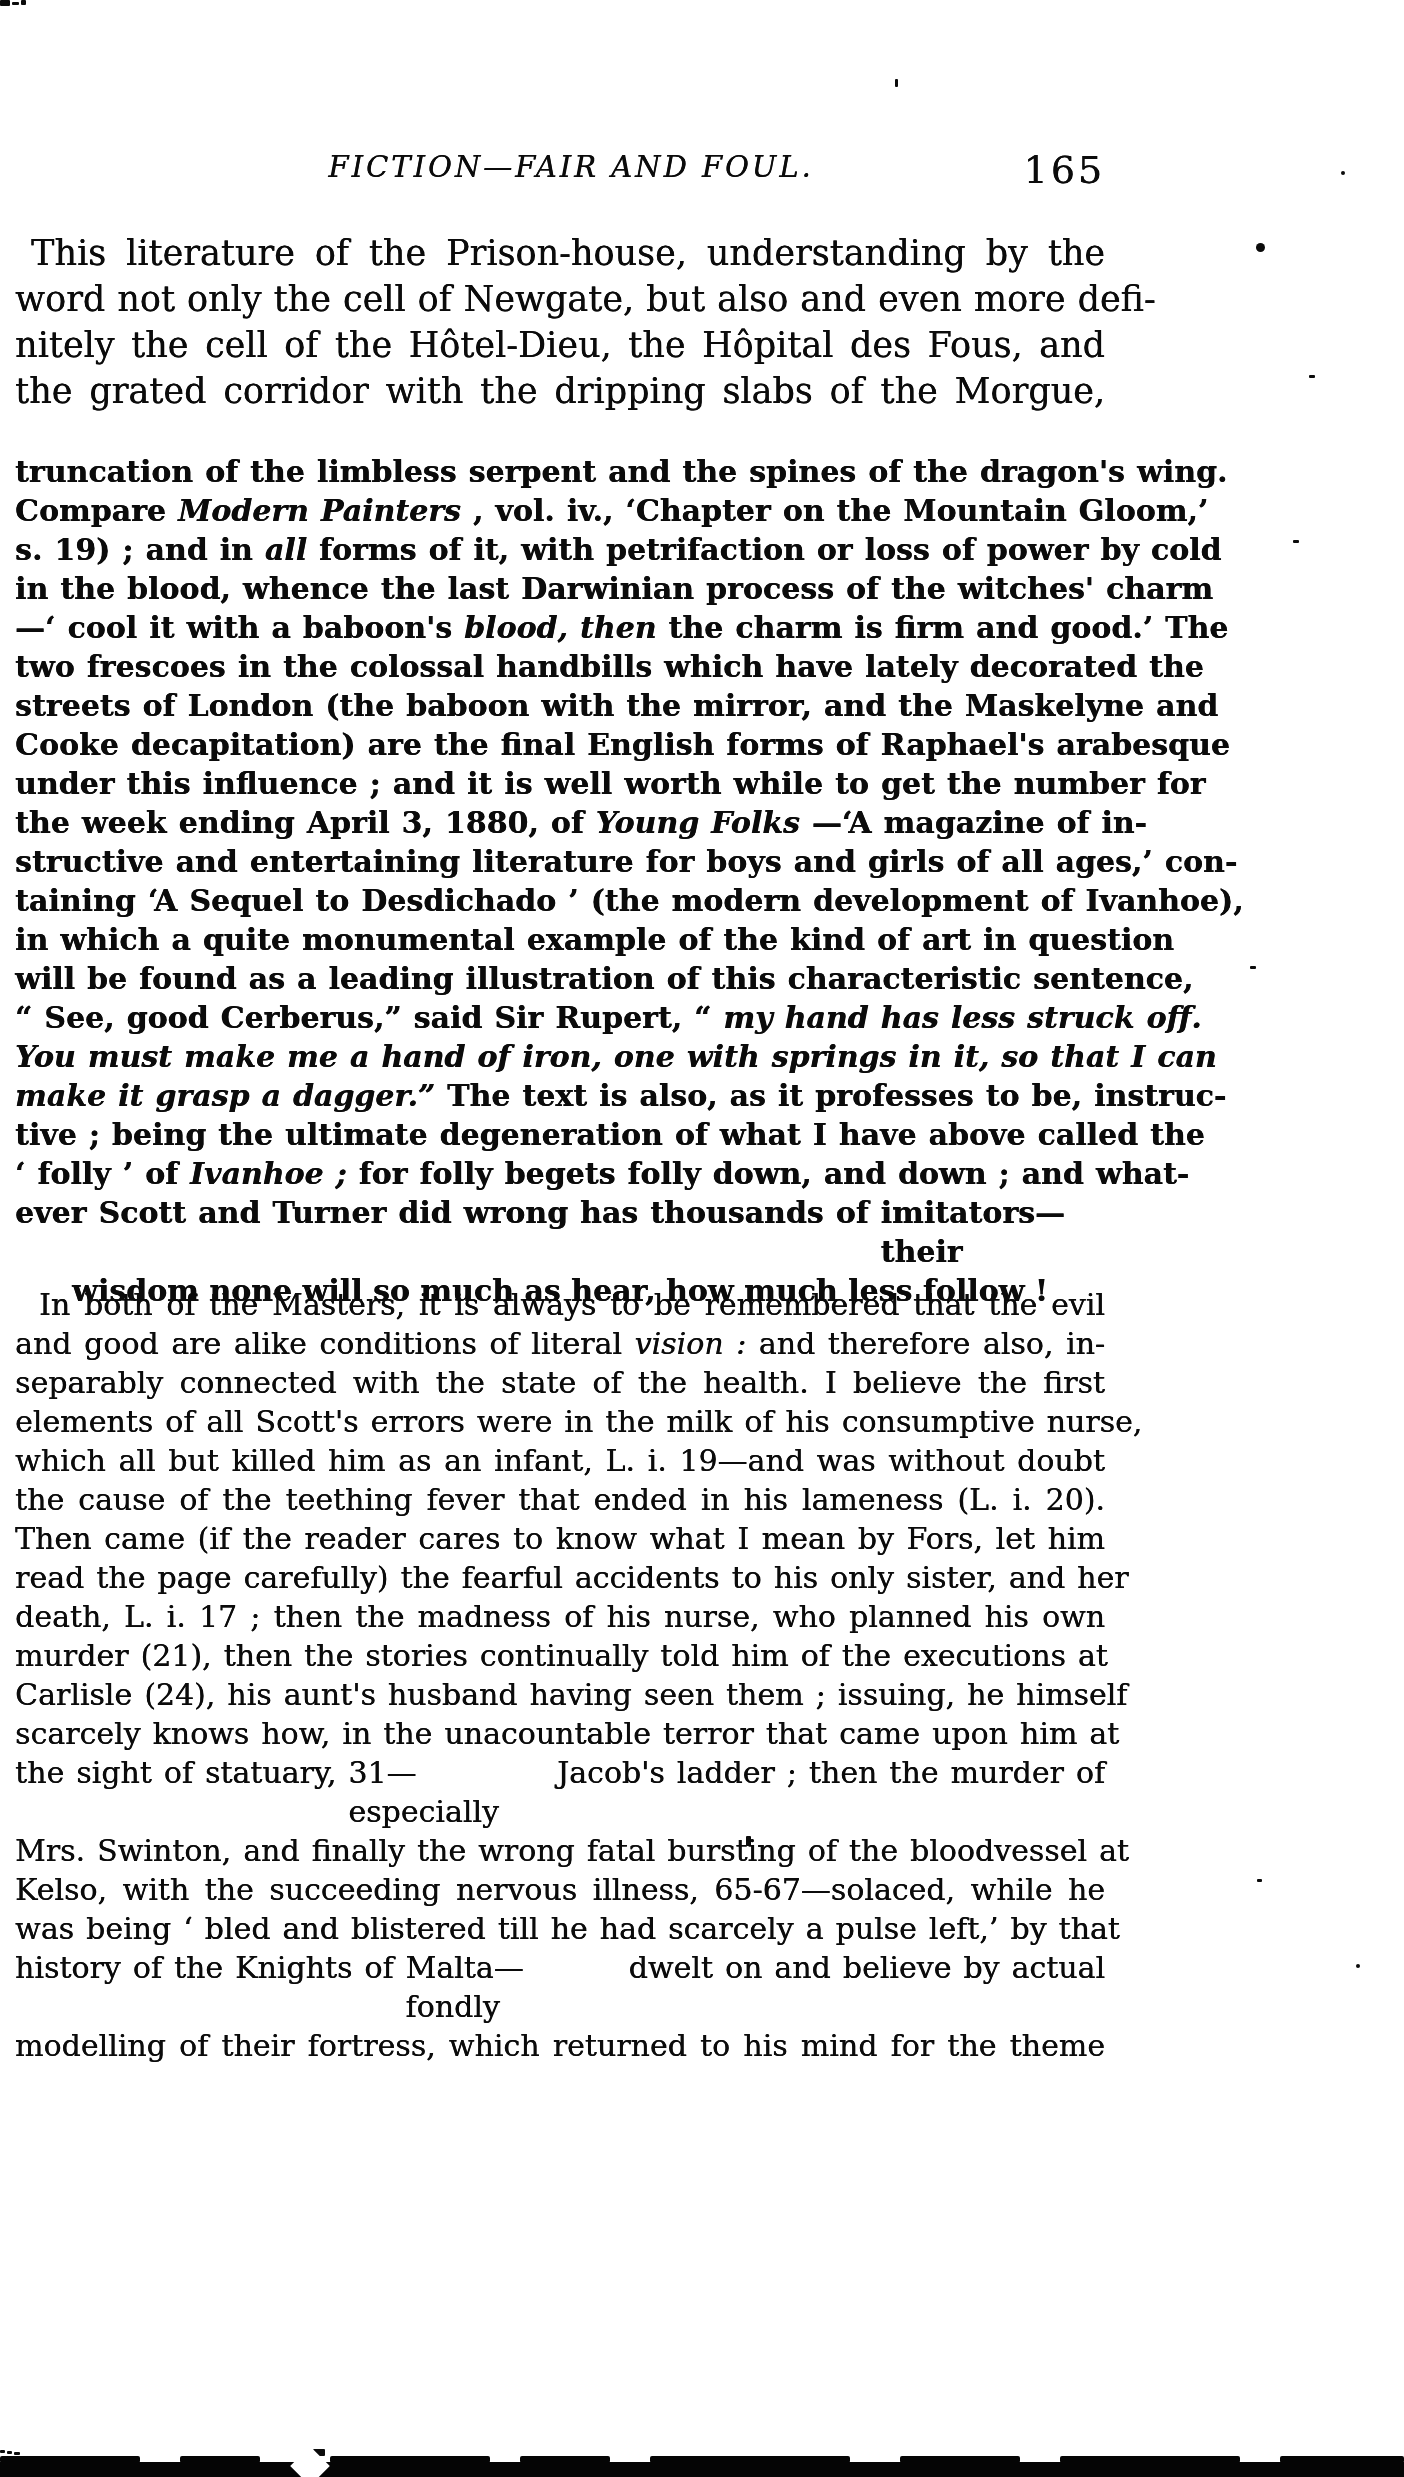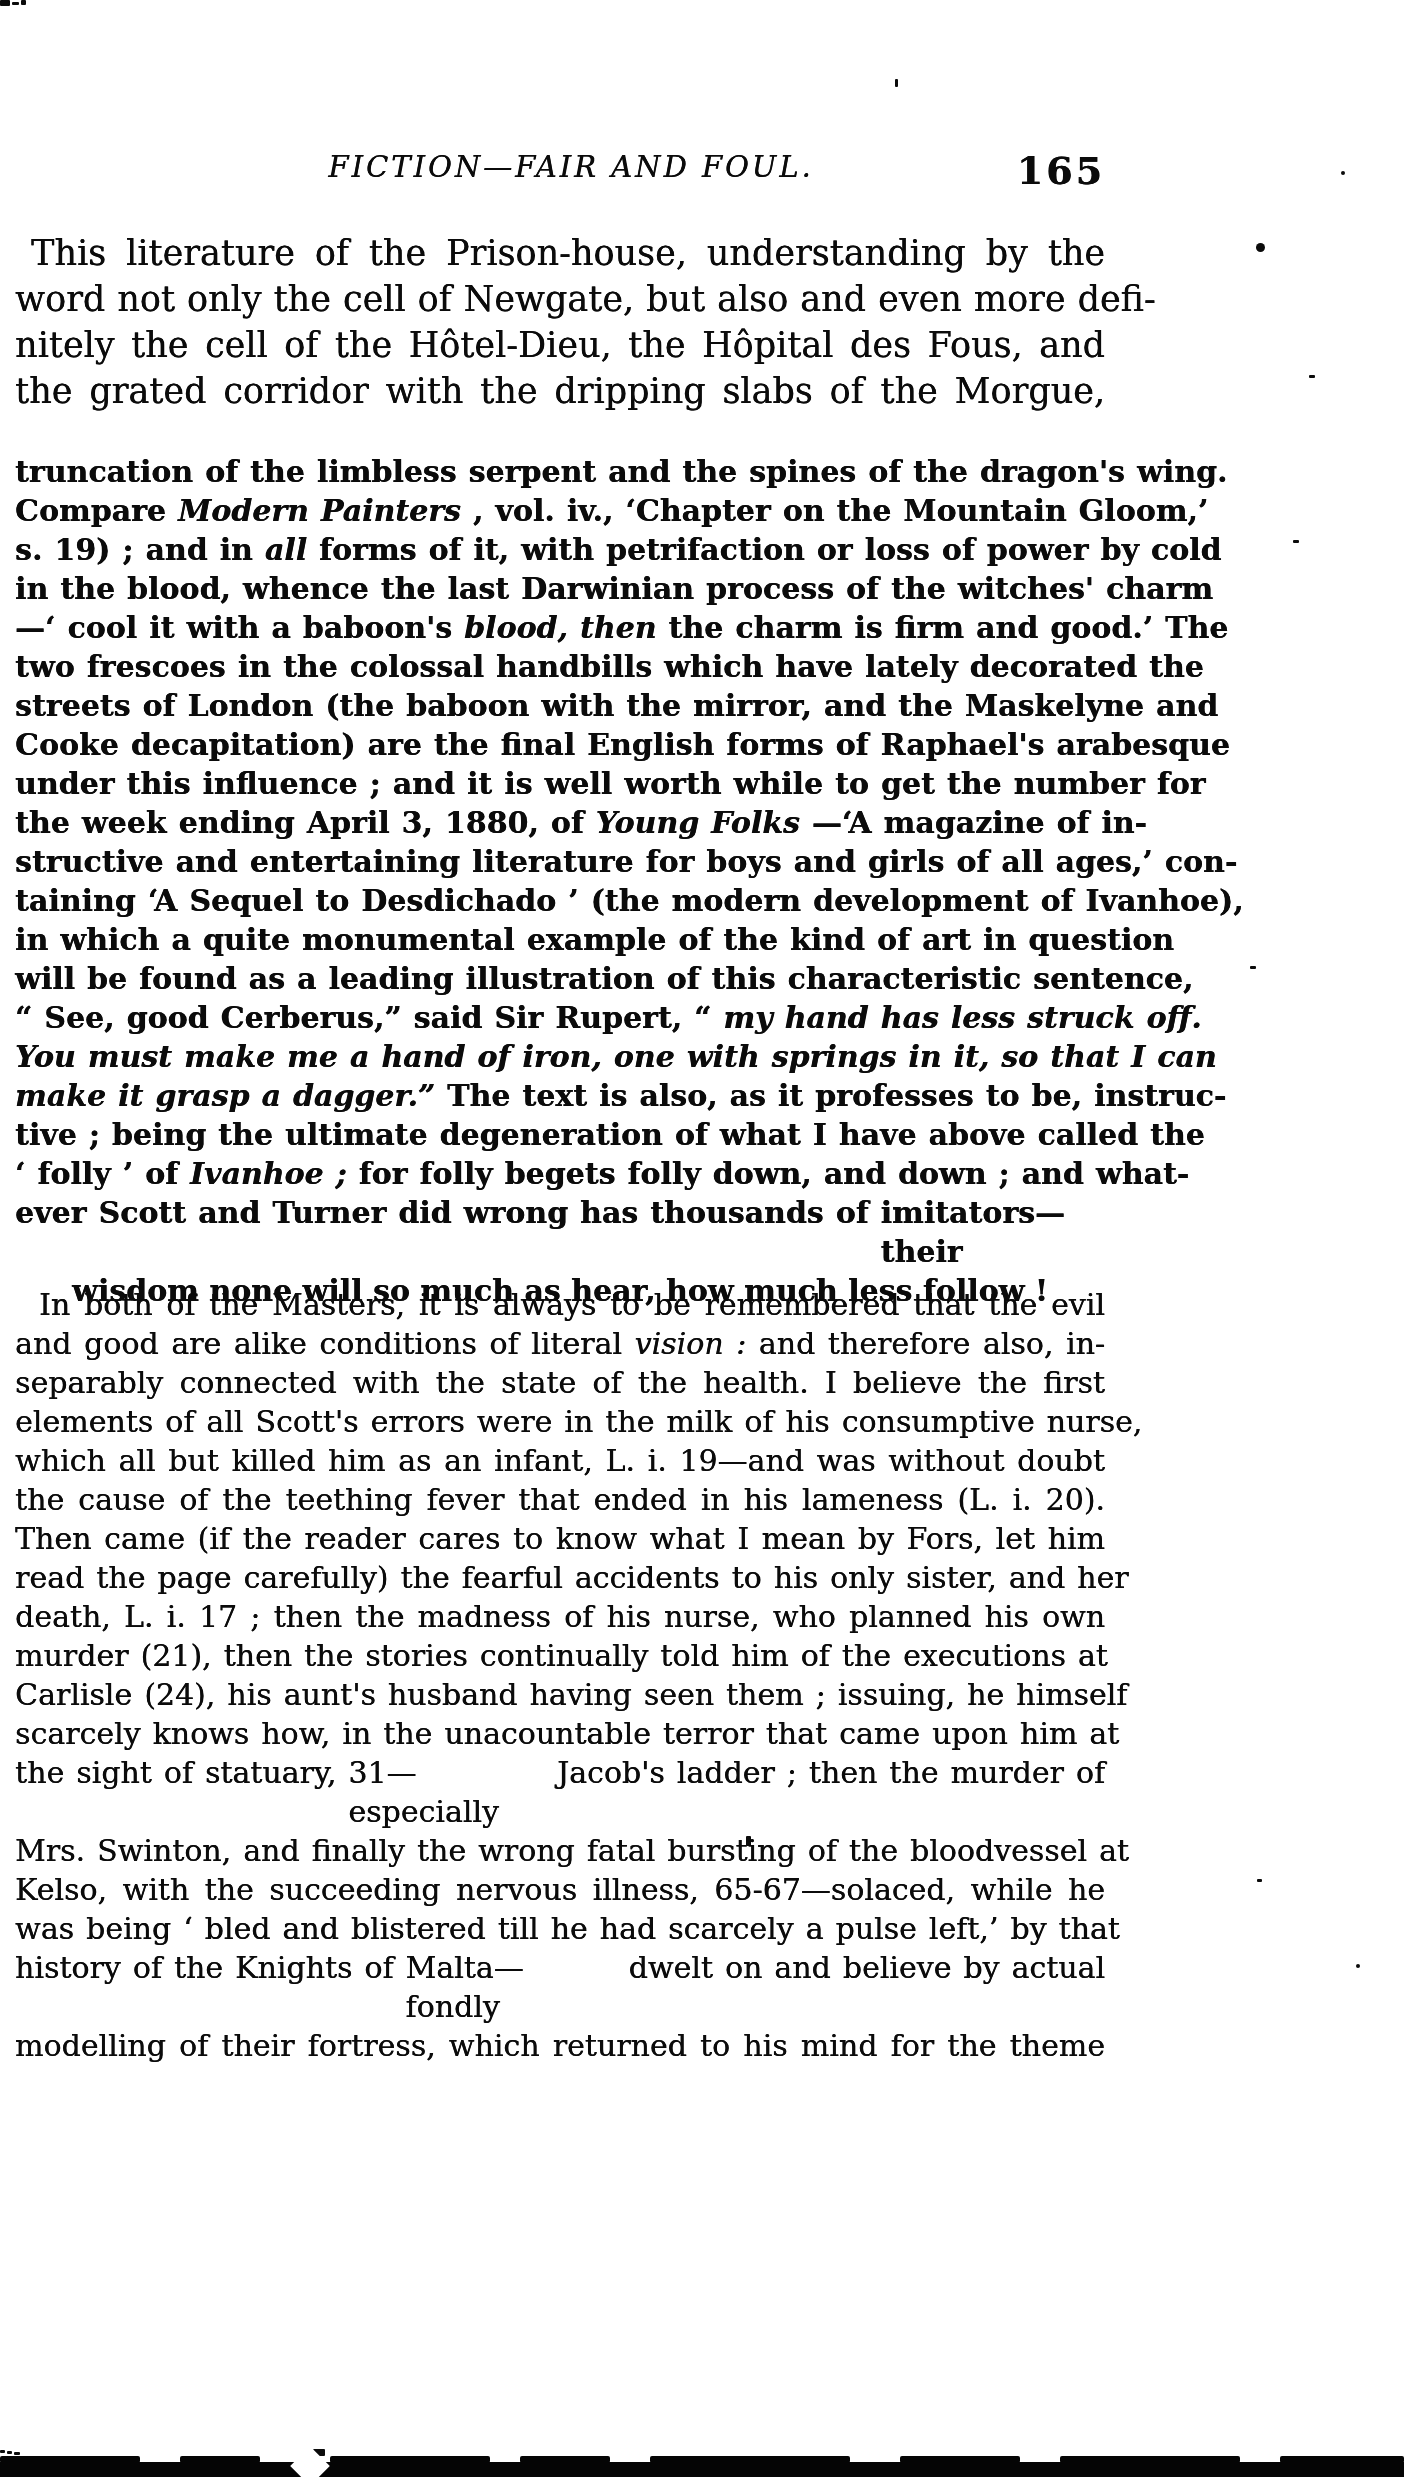--- a/index.html
+++ b/index.html
@@ -9,21 +9,21 @@
     font-family:"DejaVu Serif","Liberation Serif",serif;
     text-shadow:0.35px 0 0 currentColor;
   }
   .col{position:absolute;left:15px;width:1090px;}
   
   #header{top:150px;height:50px;}
   .htitle{
     position:absolute;left:556px;transform:translateX(-50%);top:0;
     font-style:italic;font-size:29px;letter-spacing:3px;white-space:nowrap;
   }
-  .hnum{position:absolute;right:0;top:-2px;font-size:38px;letter-spacing:3px;font-weight:bold;}
+  .hnum{position:absolute;right:0;top:-2px;font-size:38px;letter-spacing:3px;}
   
   #para1{top:230px;}
   #fnote{top:452px;font-weight:bold;}
   #para2{top:1285px;}
   .l1{font-size:35px;line-height:46px;}
   .l2{font-size:30px;line-height:39px;}
   .jline{display:flex;justify-content:space-between;align-items:baseline;gap:12px;}
   .nline{white-space:pre;text-align:center;}
   .it{font-style:italic;}
   

